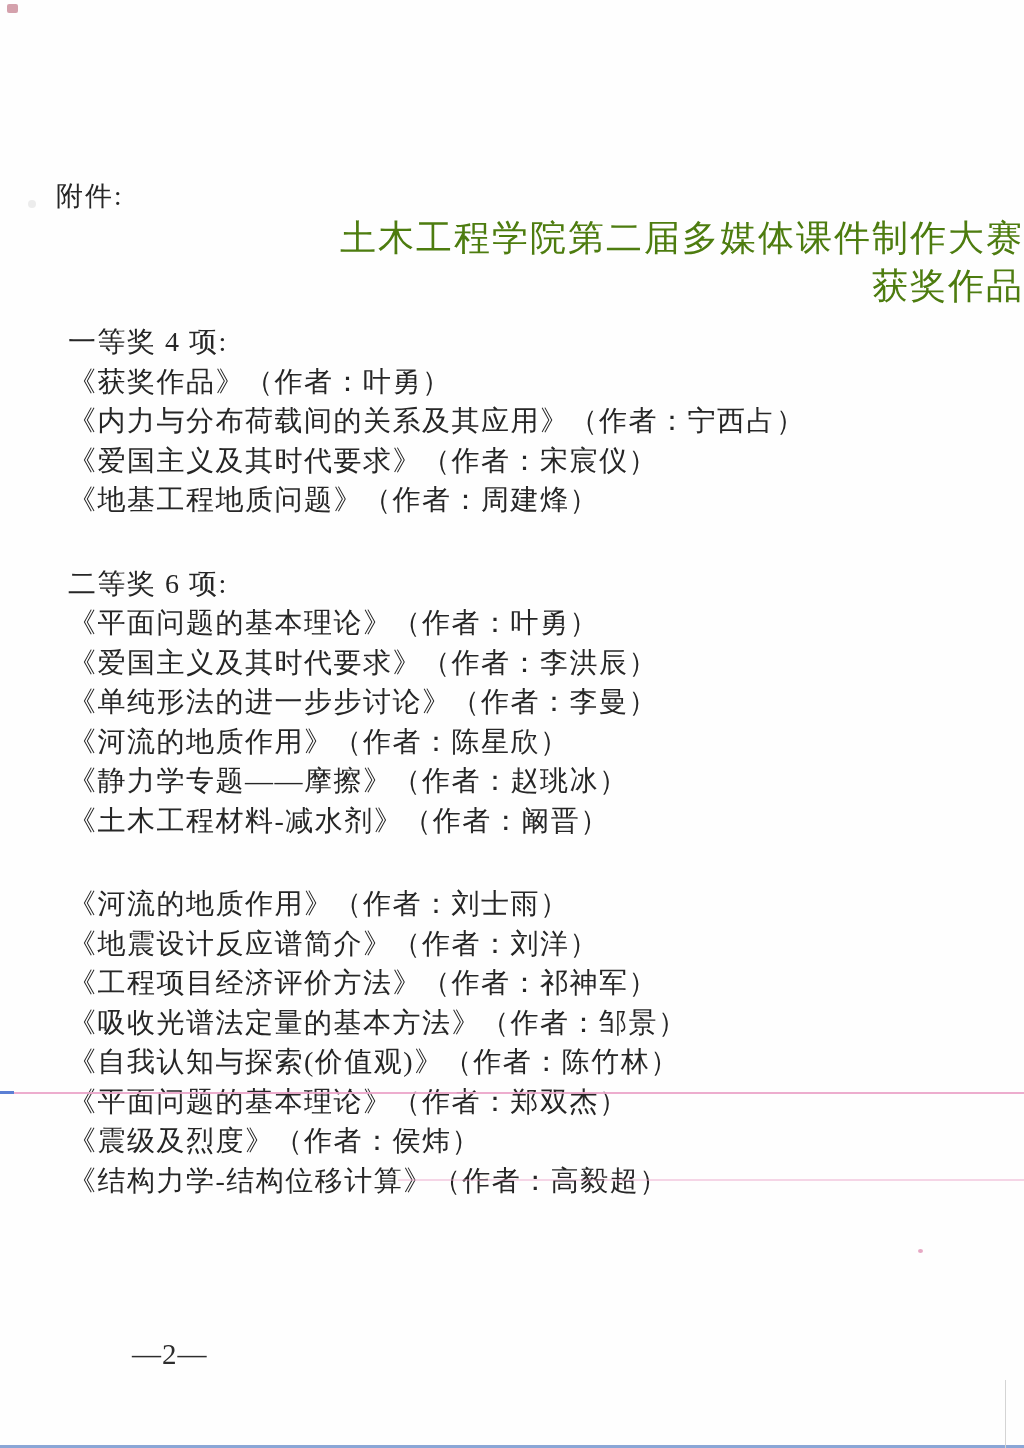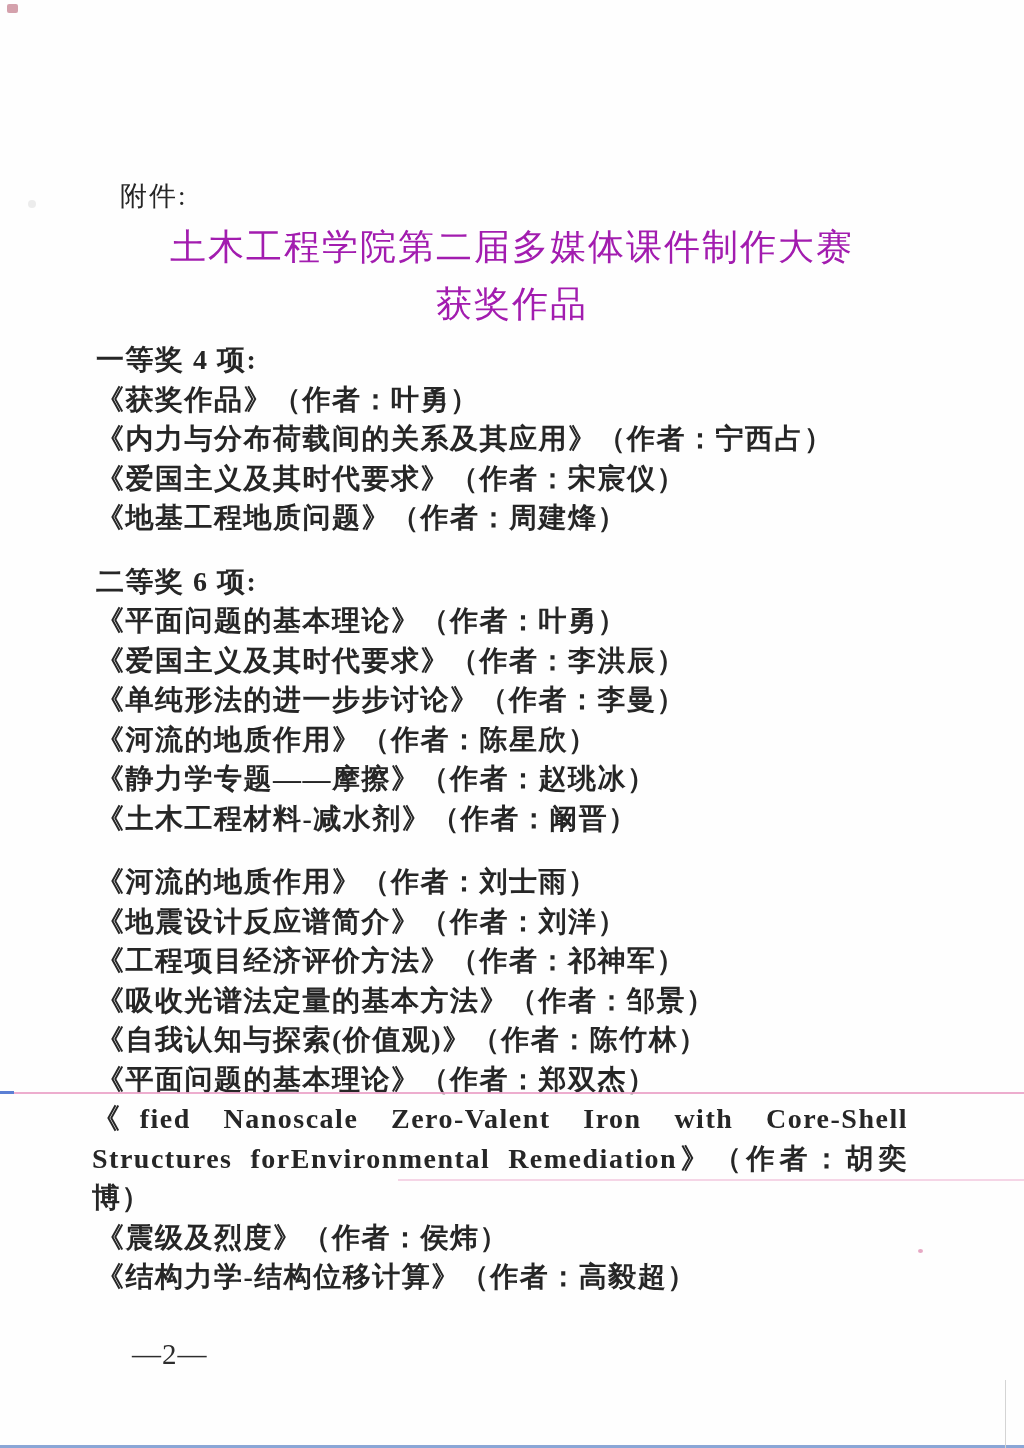--- a/index.html
+++ b/index.html
@@ -12,44 +12,43 @@
     width: 1024px;
     height: 1448px;
     background: #fefefe;
     overflow: hidden;
     font-family: "Liberation Serif", "DejaVu Serif", serif;
     color: #262626;
   }
   .attachment-label {
     margin: 0;
     padding-top: 180px;
-    padding-left: 120px;
+    padding-left: 56px;
     font-size: 27px;
     line-height: 32px;
     letter-spacing: 2px;
   }
   .doc-title {
-    margin-top: 13px;
-    text-align: center;
+    margin-top: 4px;
+    text-align: right;
     font-size: 36px;
     line-height: 44px;
     letter-spacing: 2px;
-    color: #a21caf;
+    color: #4d7c0f;
   }
   .content {
-    padding-left: 96px;
+    padding-left: 68px;
     padding-right: 116px;
     font-size: 28px;
     line-height: 39.5px;
     letter-spacing: 1.5px;
-    font-weight: bold;
   }
   .section { margin-top: 0; }
   .section.first { margin-top: 14px; }
-  .section + .section { margin-top: 24px; }
+  .section + .section { margin-top: 44px; }
   .section-heading { white-space: nowrap; }
   .item { white-space: nowrap; }
   .item.wrap {
     white-space: normal;
     text-align: justify;
     margin-left: -4px;
     word-spacing: 6px;
   }
   .page-number {
     position: absolute;
@@ -160,21 +159,20 @@
       <div class="item">《土木工程材料-减水剂》（作者：阚晋）</div>
     </div>
 
     <div class="section">
       <div class="item">《河流的地质作用》（作者：刘士雨）</div>
       <div class="item">《地震设计反应谱简介》（作者：刘洋）</div>
       <div class="item">《工程项目经济评价方法》（作者：祁神军）</div>
       <div class="item">《吸收光谱法定量的基本方法》（作者：邹景）</div>
       <div class="item">《自我认知与探索(价值观)》（作者：陈竹林）</div>
       <div class="item">《平面问题的基本理论》（作者：郑双杰）</div>
-      <div class="item wrap">《fied Nanoscale Zero-Valent Iron with Core-Shell Structures forEnvironmental Remediation》（作者：胡奕博）</div>
       <div class="item">《震级及烈度》（作者：侯炜）</div>
       <div class="item">《结构力学-结构位移计算》（作者：高毅超）</div>
     </div>
 
   </div>
 
   <div class="page-number">—2—</div>
 
   <div class="scan-line-1"></div>
   <div class="scan-line-1-blue"></div>

